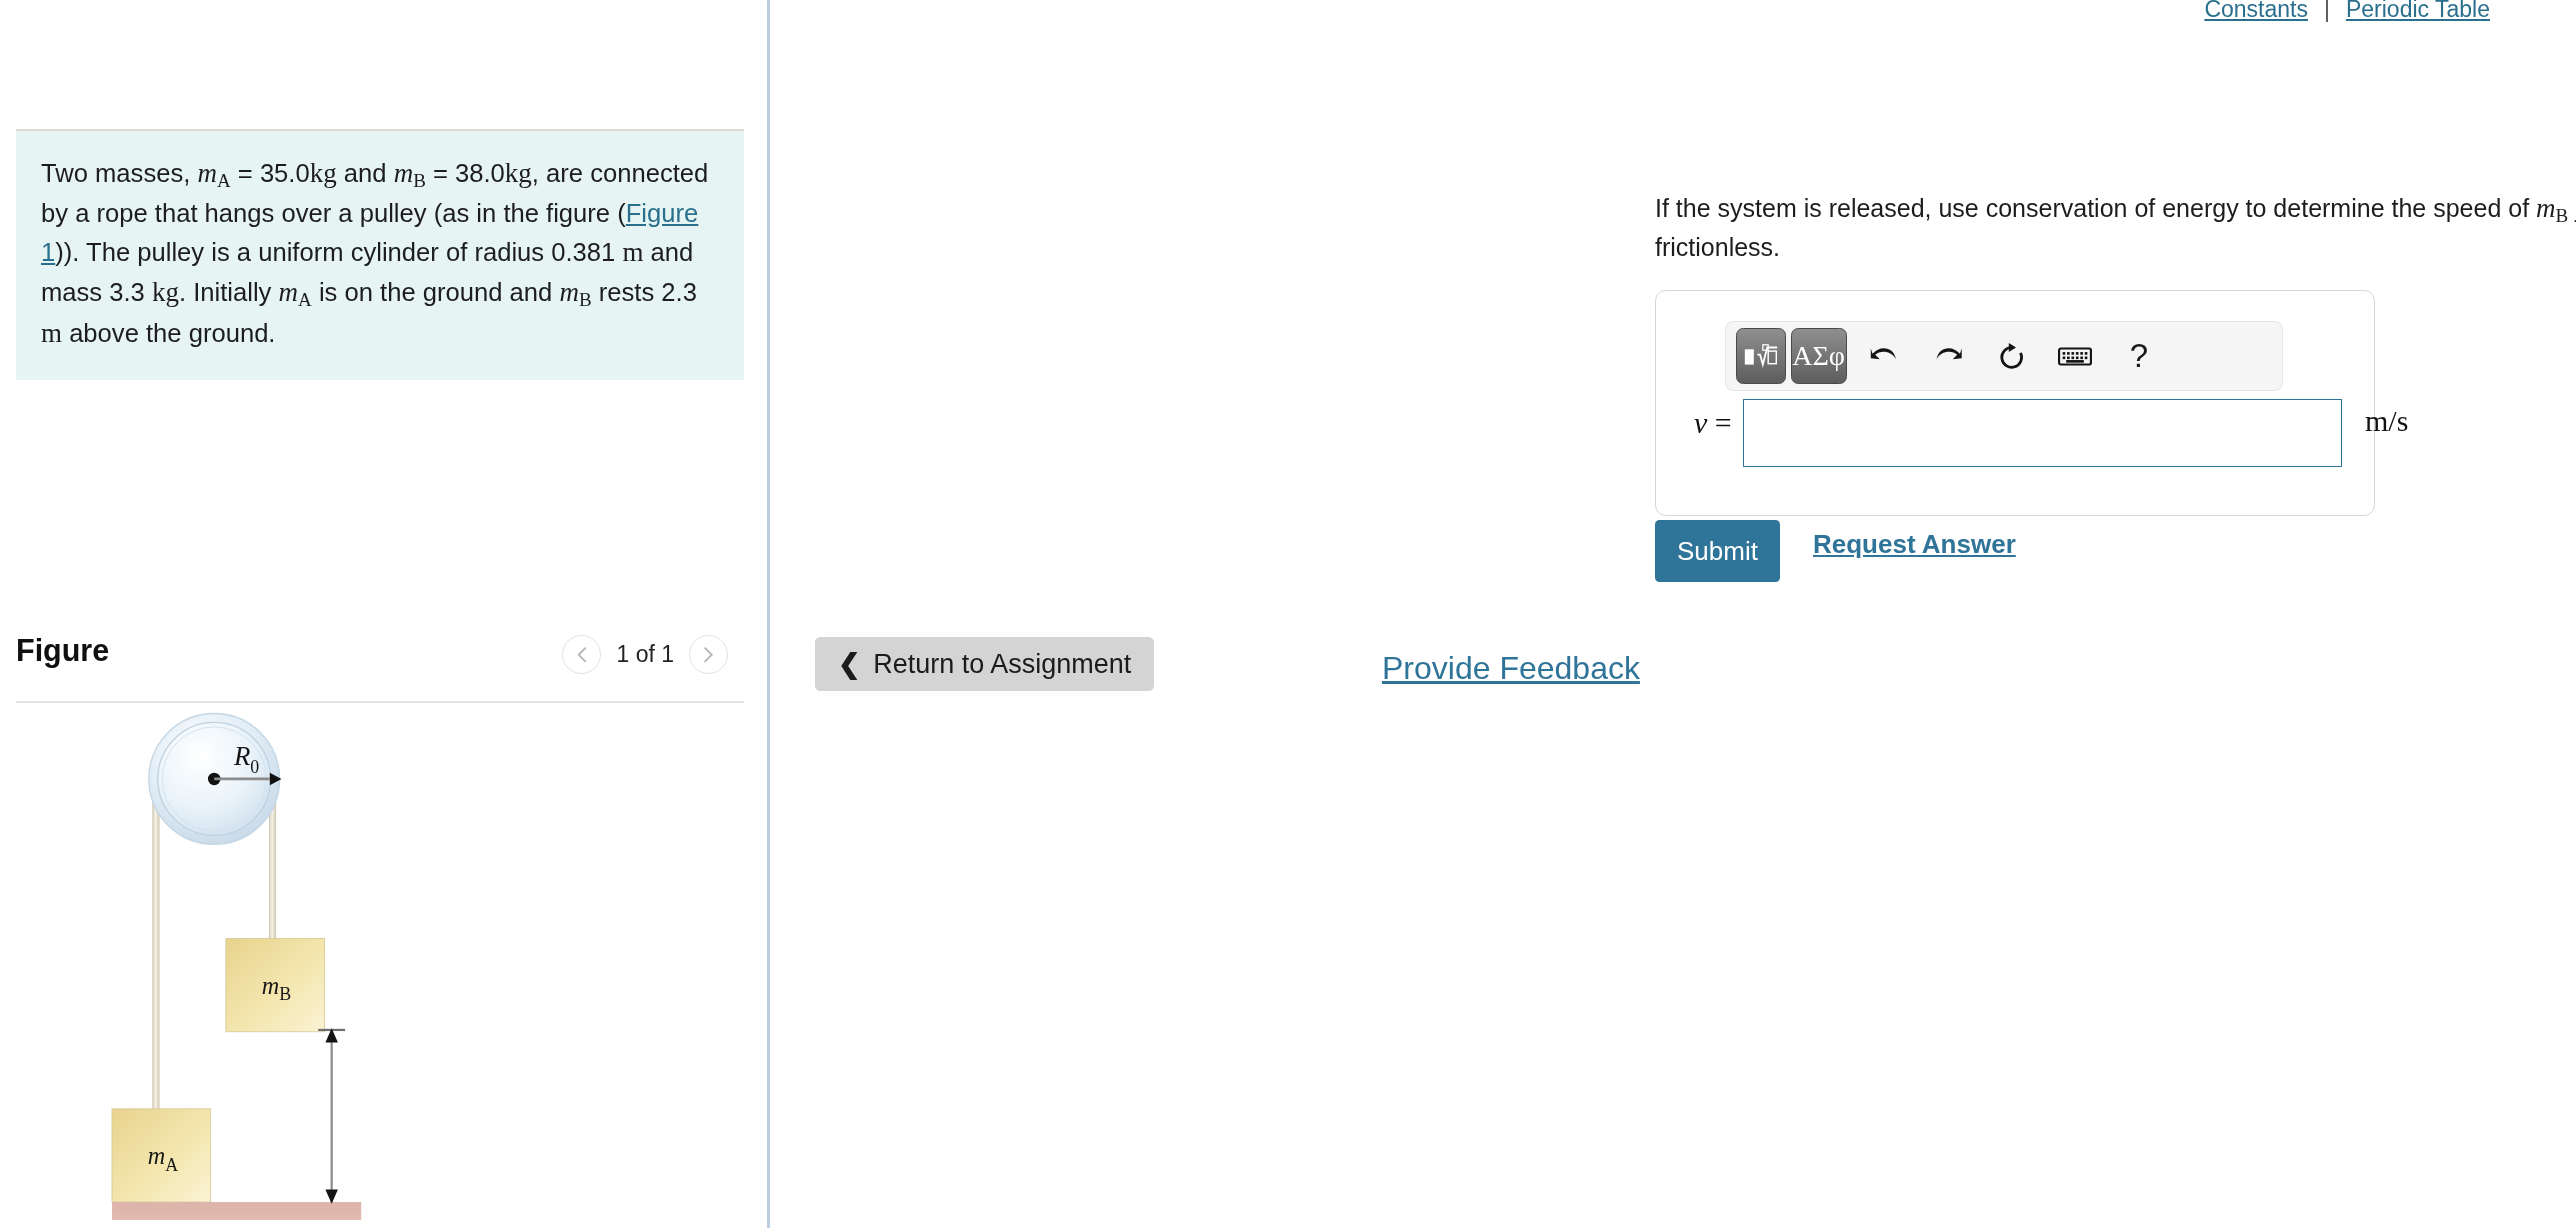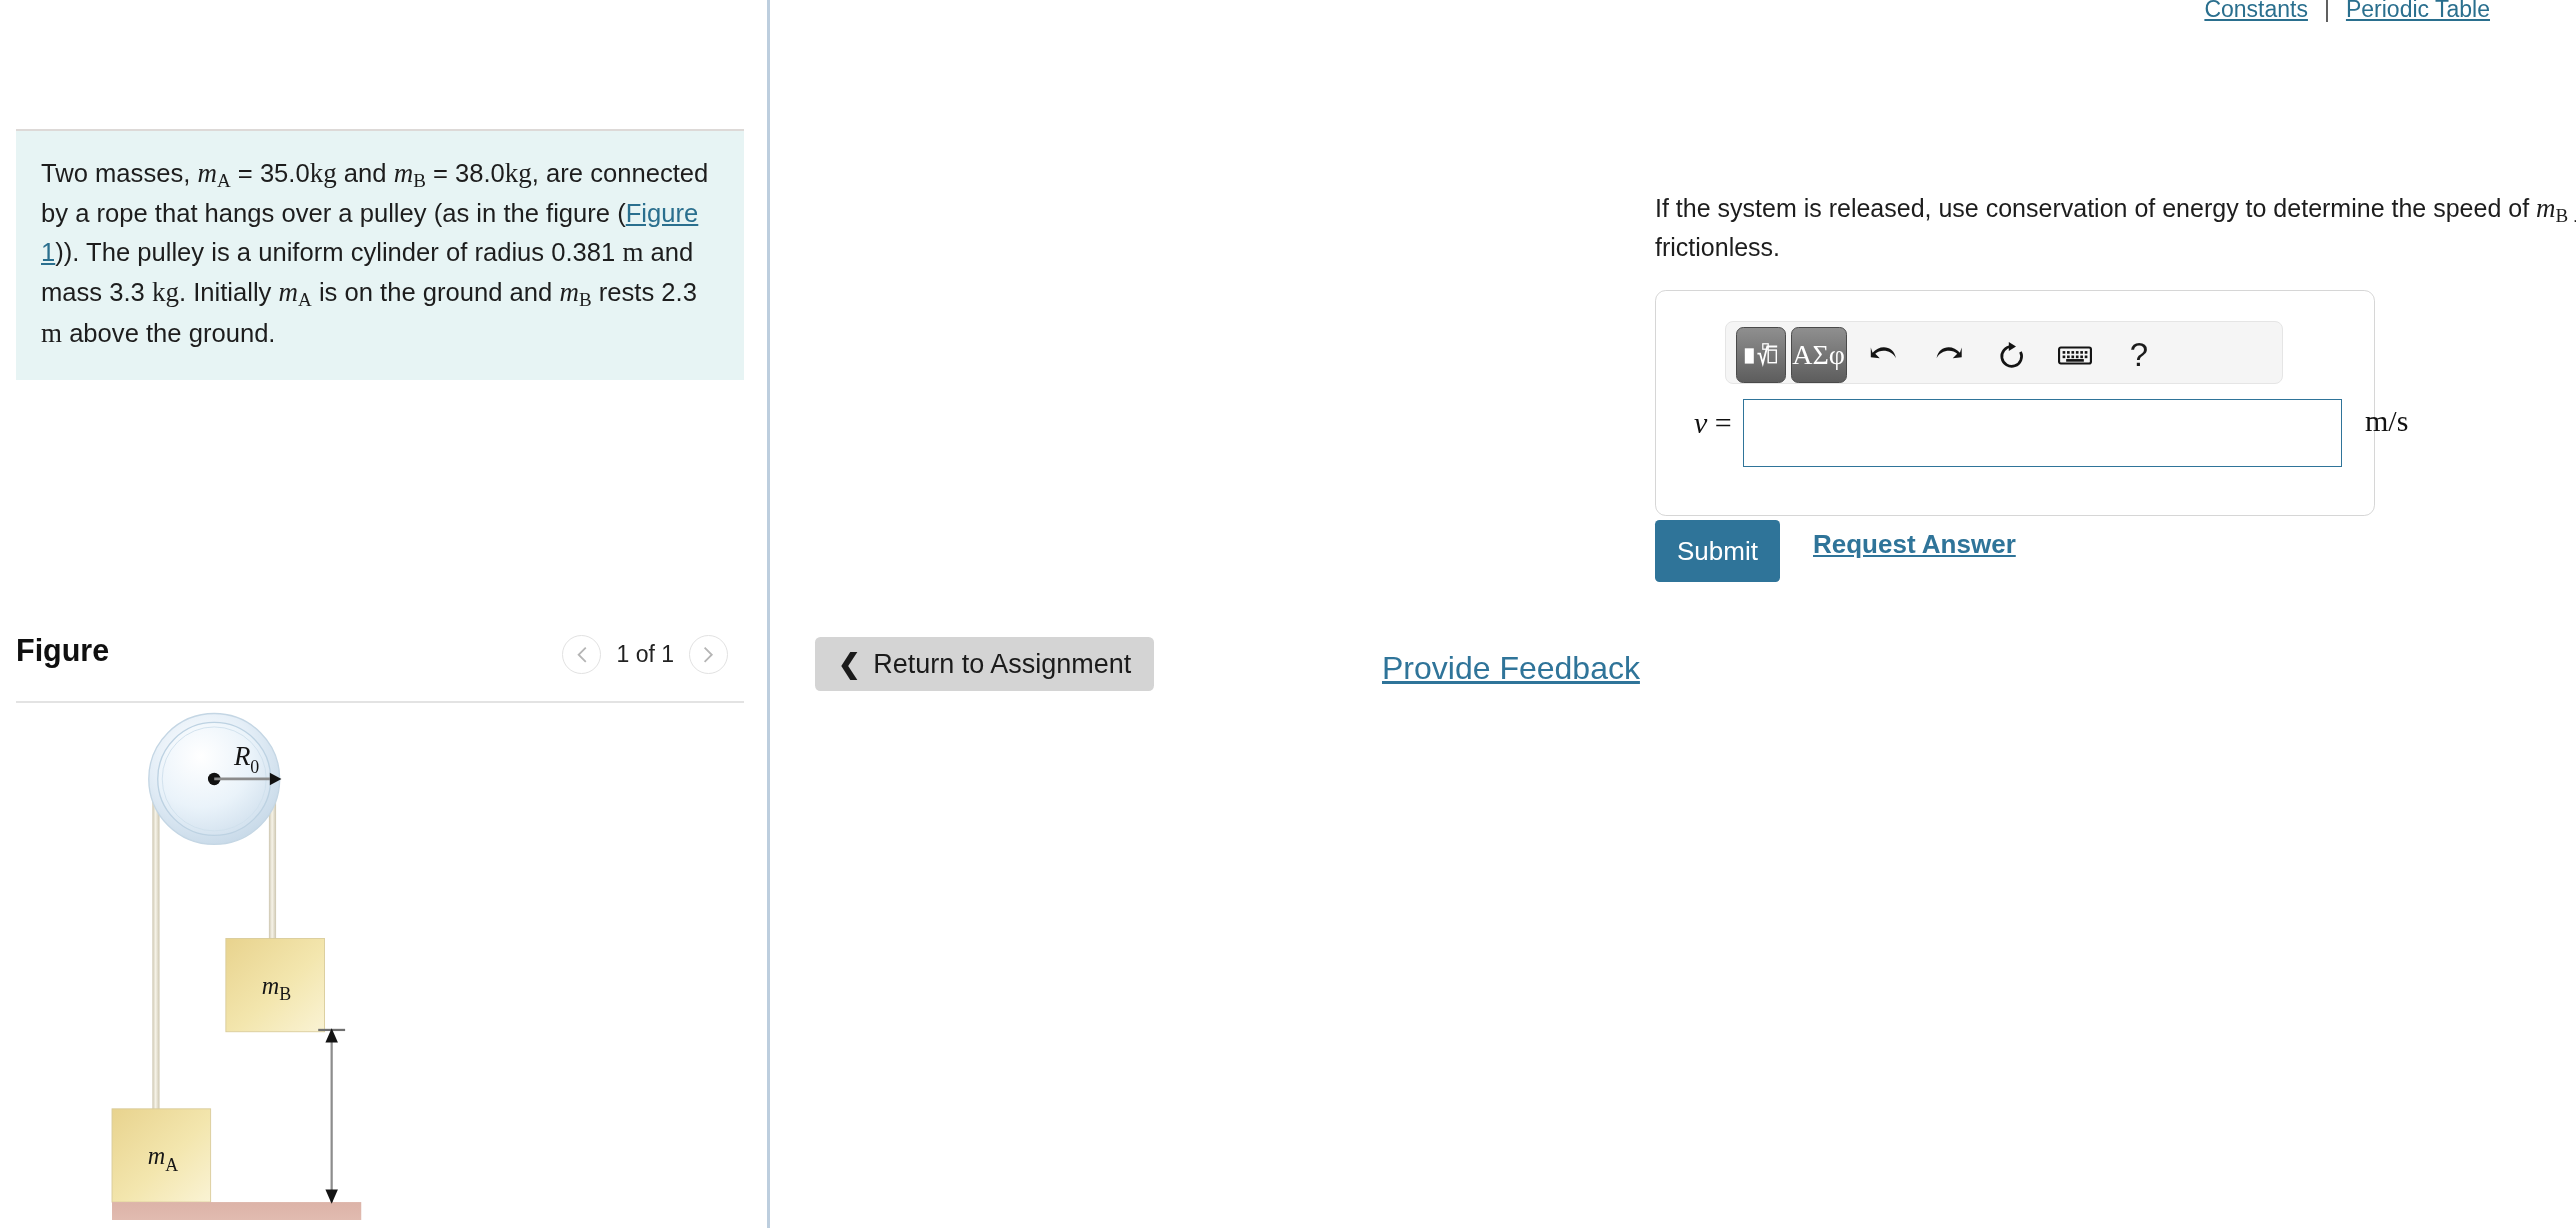--- a/index.html
+++ b/index.html
@@ -91,23 +91,23 @@
   .express-text{
     position:absolute; left:885px; top:245px;
     font-size:25px; font-weight:bold; color:#111;
   }
 
   .answer-card{
     position:absolute; left:885px; top:290px; width:720px; height:226px;
     background:#fff; border:1.3px solid #d6d6d6; border-radius:10.8px;
   }
   .mathbar{
-    position:absolute; left:69px; top:30px; width:558px; height:63px;
+    position:absolute; left:69px; top:30px; width:558px; height:70px;
     background:#f5f5f5; border:1.3px solid #e5e5e5; border-radius:8px;
-    display:flex; align-items:flex-end; padding-left:10px; gap:4.5px;
+    display:flex; align-items:center; padding-left:10px; gap:4.5px;
   }
   .tbtn{
     width:50px; height:56px; border-radius:7.2px;
     background:linear-gradient(to bottom,#8f8f8f,#5d5d5d);
     border:1.3px solid #4a4a4a;
     display:flex; align-items:center; justify-content:center;
     color:#fff; cursor:pointer;
   }
   .tbtn.greek{ width:56px; font-family:"Liberation Serif", serif; font-size:28px; letter-spacing:0px; }
   .ticon{

